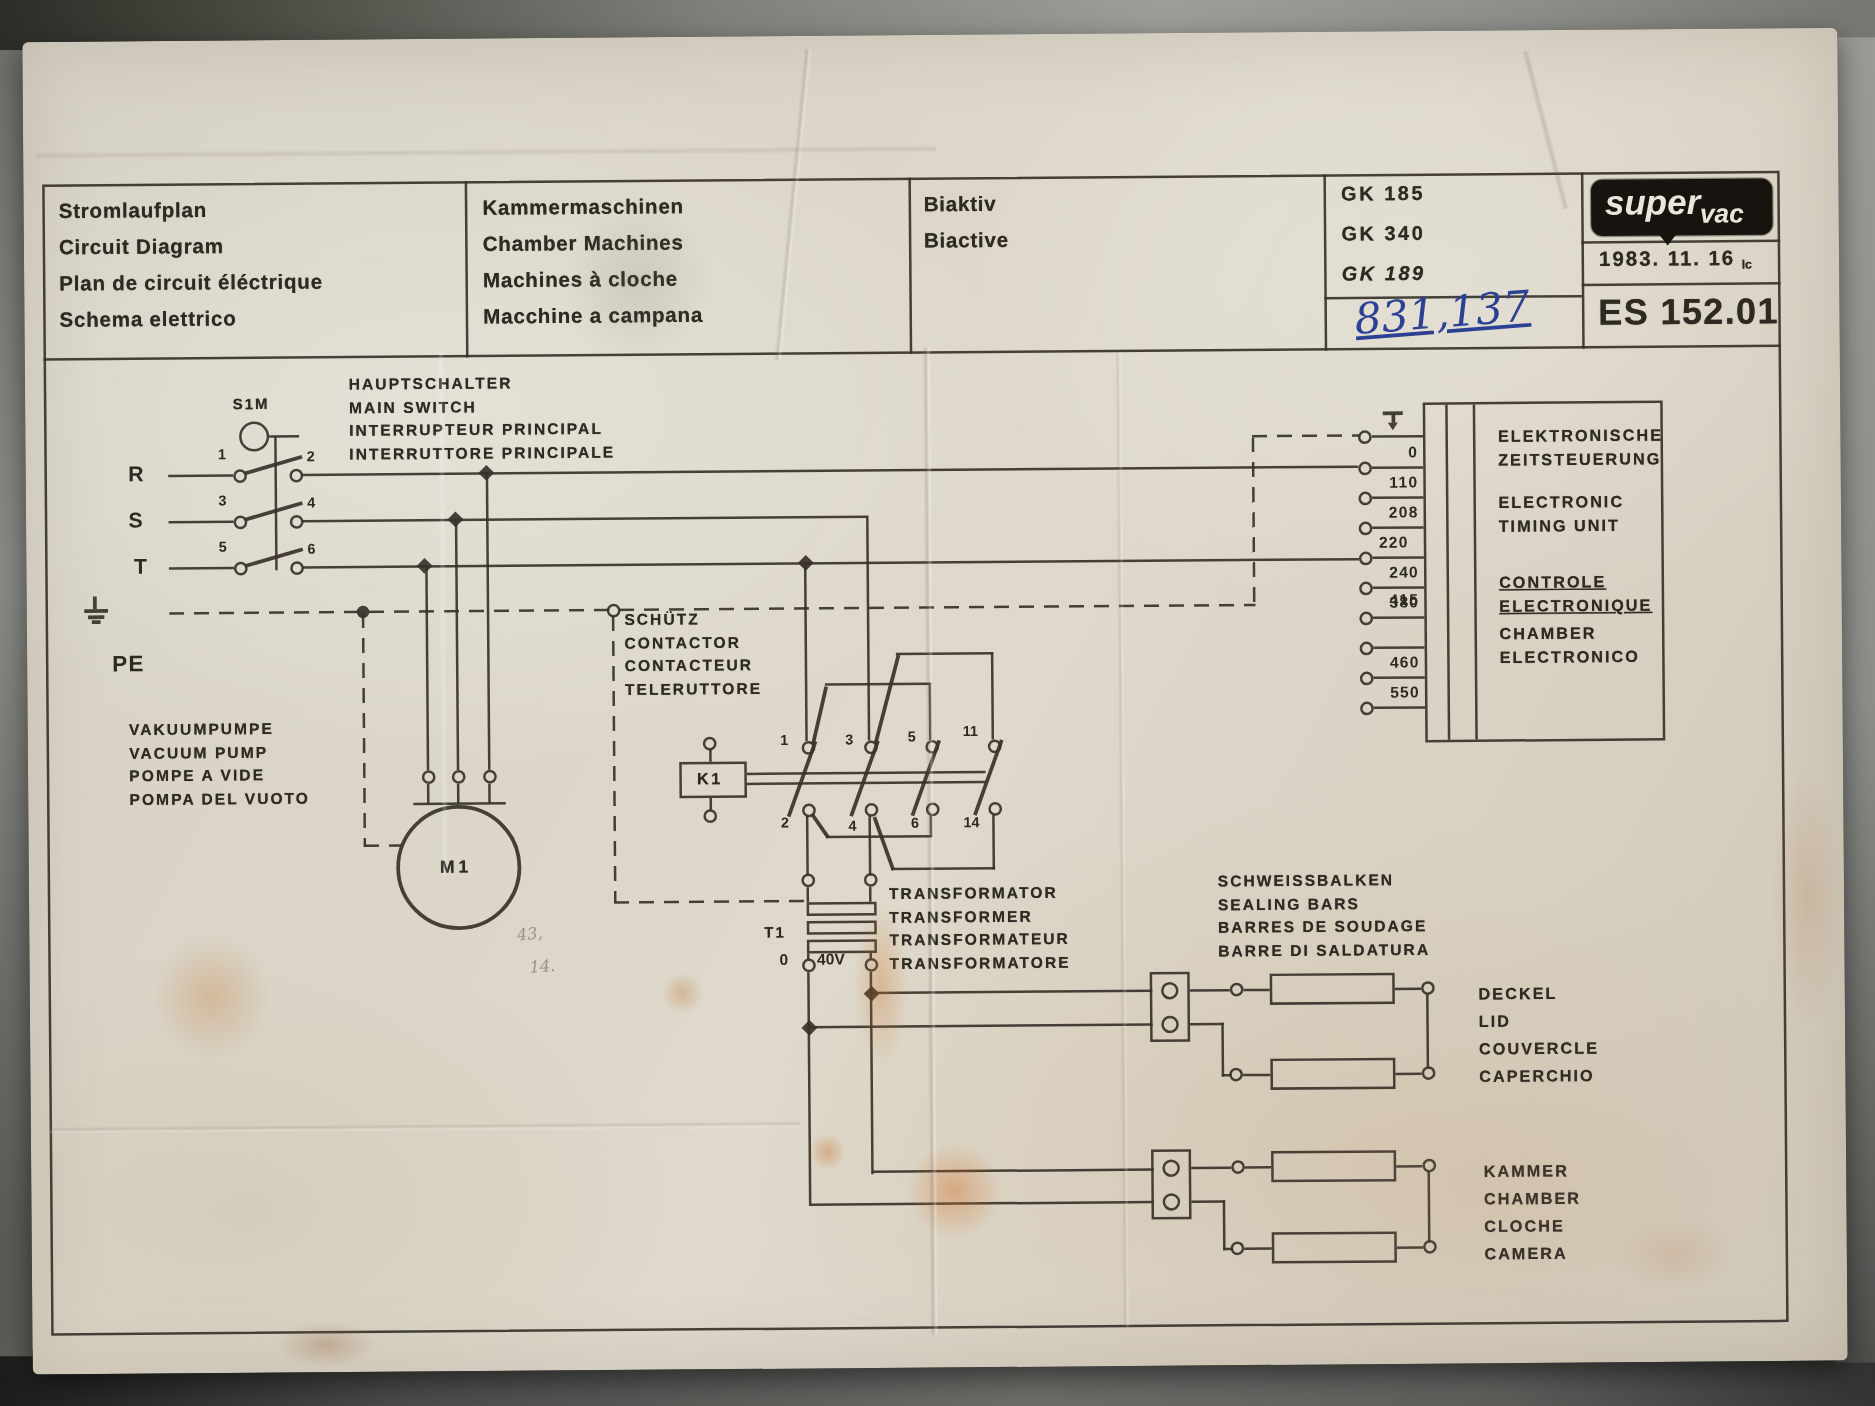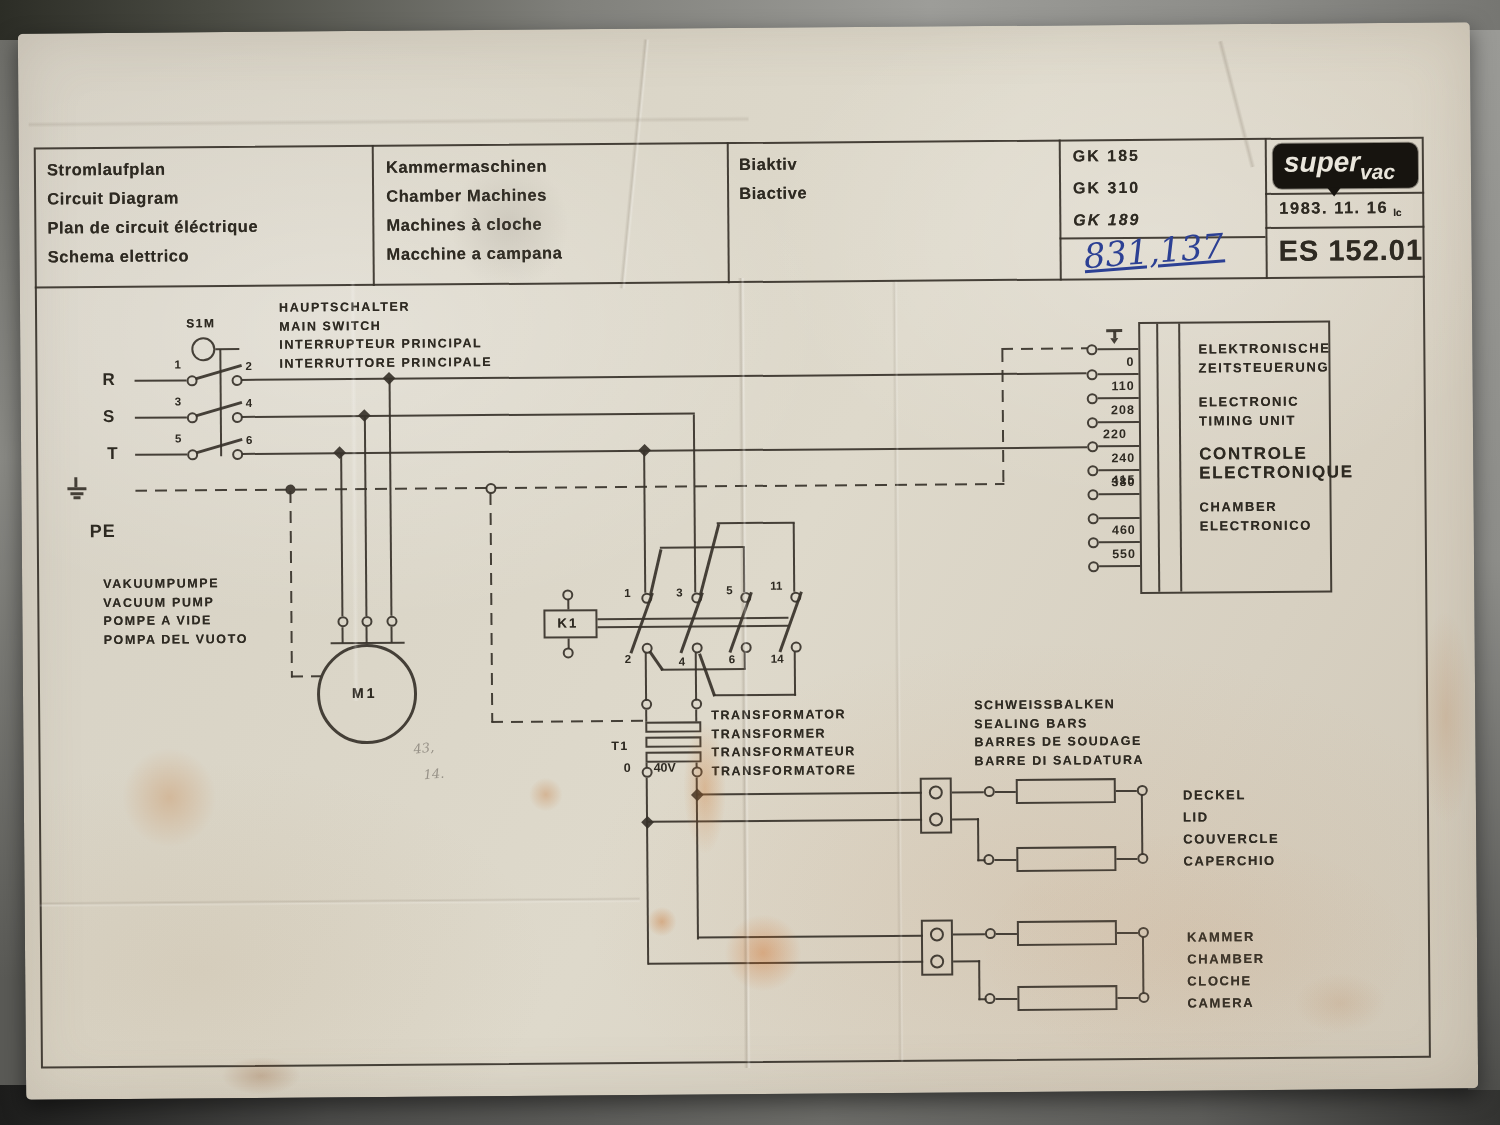--- a/index.html
+++ b/index.html
@@ -80,21 +80,21 @@
 Circuit Diagram
 Plan de circuit éléctrique
 Schema elettrico</div>
     <div class="lbl big" style="left:389px;top:150px;">Kammermaschinen
 Chamber Machines
 Machines à cloche
 Macchine a campana</div>
     <div class="lbl big" style="left:742px;top:150px;">Biaktiv
 Biactive</div>
     <div class="lbl" style="left:1076px;top:150px;font-size:16px;letter-spacing:2px;">GK 185</div>
-    <div class="lbl" style="left:1076px;top:182px;font-size:16px;letter-spacing:2px;">GK 310</div>
+    <div class="lbl" style="left:1076px;top:182px;font-size:16px;letter-spacing:2px;">GK 340</div>
     <div class="lbl" style="left:1076px;top:214px;font-size:16px;letter-spacing:2px;font-style:italic;">GK 189</div>
     <div class="hand" style="left:1086px;top:234px;font-size:34px;transform:rotate(-4deg);text-decoration:underline;">831,137</div>
 
     <div class="logo" style="left:1276px;top:148px;width:145px;height:45px;">
       <span style="left:11px;top:3px;font-size:28px;">super</span>
       <span style="left:87px;top:17px;font-size:21px;">vac</span>
     </div>
     <div class="tri" style="left:1330px;top:192px;border-left:7px solid transparent;border-right:7px solid transparent;border-top:9px solid #17140f;"></div>
     <div class="lbl" style="left:1282px;top:203px;font-size:16.5px;letter-spacing:1.5px;">1983. 11. 16</div>
     <div class="lbl" style="left:1396px;top:209px;font-size:10px;letter-spacing:0;">lc</div>
@@ -164,20 +164,24 @@
     <div class="hl" style="left:330px;top:639px;width:74px;"></div>
     <div class="box" style="left:316px;top:641px;width:100px;height:100px;border-radius:50%;border-width:3px;"></div>
     <div class="lbl" style="left:351px;top:681px;font-size:14px;letter-spacing:3px;">M1</div>
     <div class="dvl" style="left:290px;top:487px;height:187px;"></div>
     <div class="dhl" style="left:290px;top:672px;width:30px;"></div>
     <div class="lbl" style="left:103px;top:570px;">VAKUUMPUMPE
 VACUUM PUMP
 POMPE A VIDE
 POMPA DEL VUOTO</div>
 
+    <div class="lbl" style="left:500px;top:485px;">SCHÜTZ
+CONTACTOR
+CONTACTEUR
+TELERUTTORE</div>
     <div class="dvl" style="left:490px;top:491px;height:229px;"></div>
     <div class="dhl" style="left:490px;top:719px;width:154px;"></div>
 
     <div class="box" style="left:543px;top:608px;width:54px;height:29px;"></div>
     <div class="lbl" style="left:557px;top:613px;font-size:13px;letter-spacing:2px;">K1</div>
     <div class="vl" style="left:567px;top:598px;height:10px;"></div>
     <div class="term" style="left:562px;top:588px;"></div>
     <div class="vl" style="left:567px;top:637px;height:10px;"></div>
     <div class="term" style="left:562px;top:646px;"></div>
     <div class="hl" style="left:597px;top:617px;width:191px;height:2px;"></div>
@@ -343,21 +347,21 @@
     <div class="hl" style="left:1099px;top:568px;width:41px;"></div>
     <div class="tap" style="left:1096px;top:550px;">550</div>
 
     <div class="dvl" style="left:1003px;top:352px;height:134px;"></div>
     <div class="dhl" style="left:1003px;top:350px;width:86px;"></div>
 
     <div class="lbl" style="left:1200px;top:343px;line-height:19px;font-size:13px;">ELEKTRONISCHE
 ZEITSTEUERUNG</div>
     <div class="lbl" style="left:1200px;top:396px;line-height:19px;font-size:13px;">ELECTRONIC
 TIMING UNIT</div>
-    <div class="lbl" style="left:1200px;top:448px;line-height:19px;font-size:17px;">CONTROLE
+    <div class="lbl" style="left:1200px;top:460px;line-height:19px;font-size:13px;text-decoration:underline;">CONTROLE
 ELECTRONIQUE</div>
     <div class="lbl" style="left:1200px;top:501px;line-height:19px;font-size:13px;">CHAMBER
 ELECTRONICO</div>
 
     <div class="pencil" style="left:412px;top:738px;transform:rotate(-6deg);">43,</div>
     <div class="pencil" style="left:422px;top:764px;transform:rotate(-4deg);">14.</div>
 
   </div>
 
   <div class="stain" style="left:98px;top:715px;width:95px;height:100px;background:radial-gradient(ellipse,rgba(196,122,58,.30),transparent 70%);"></div>

